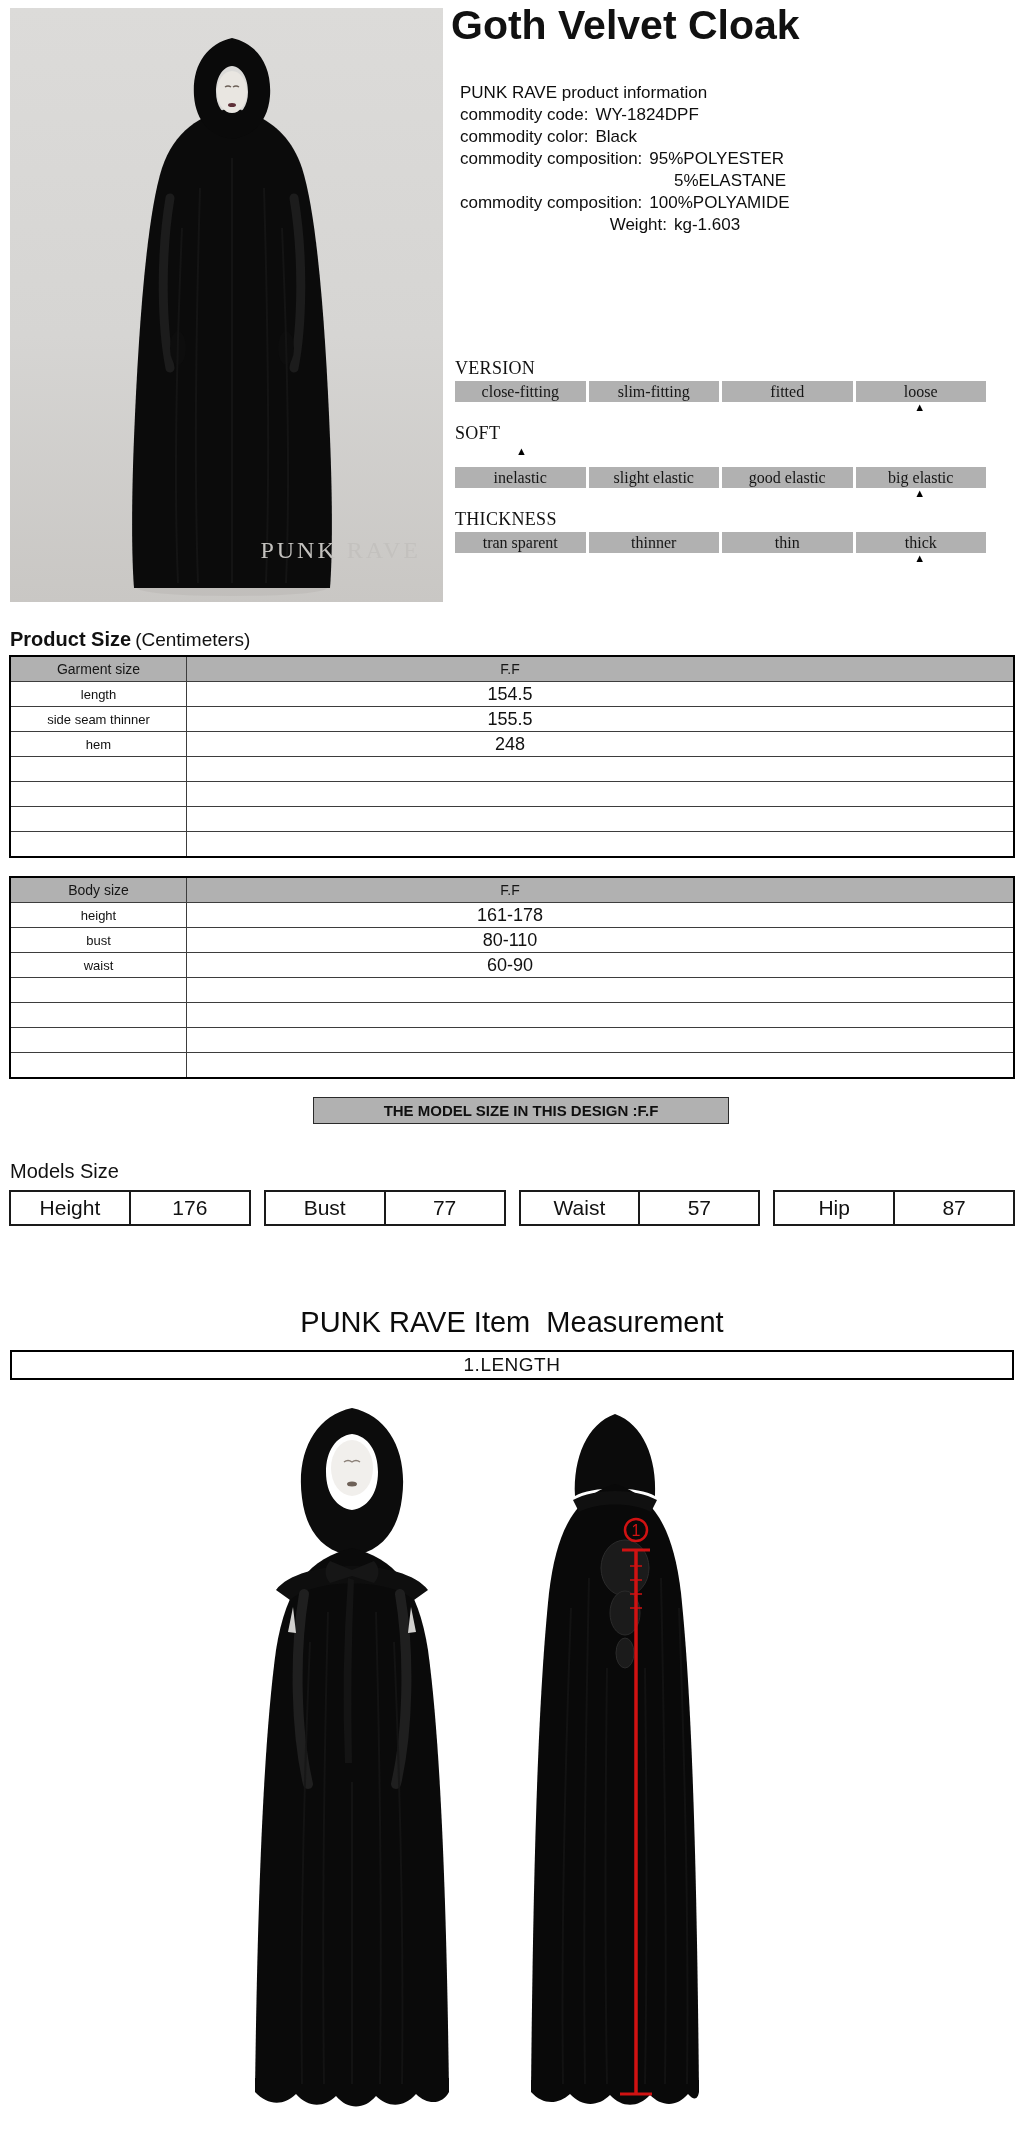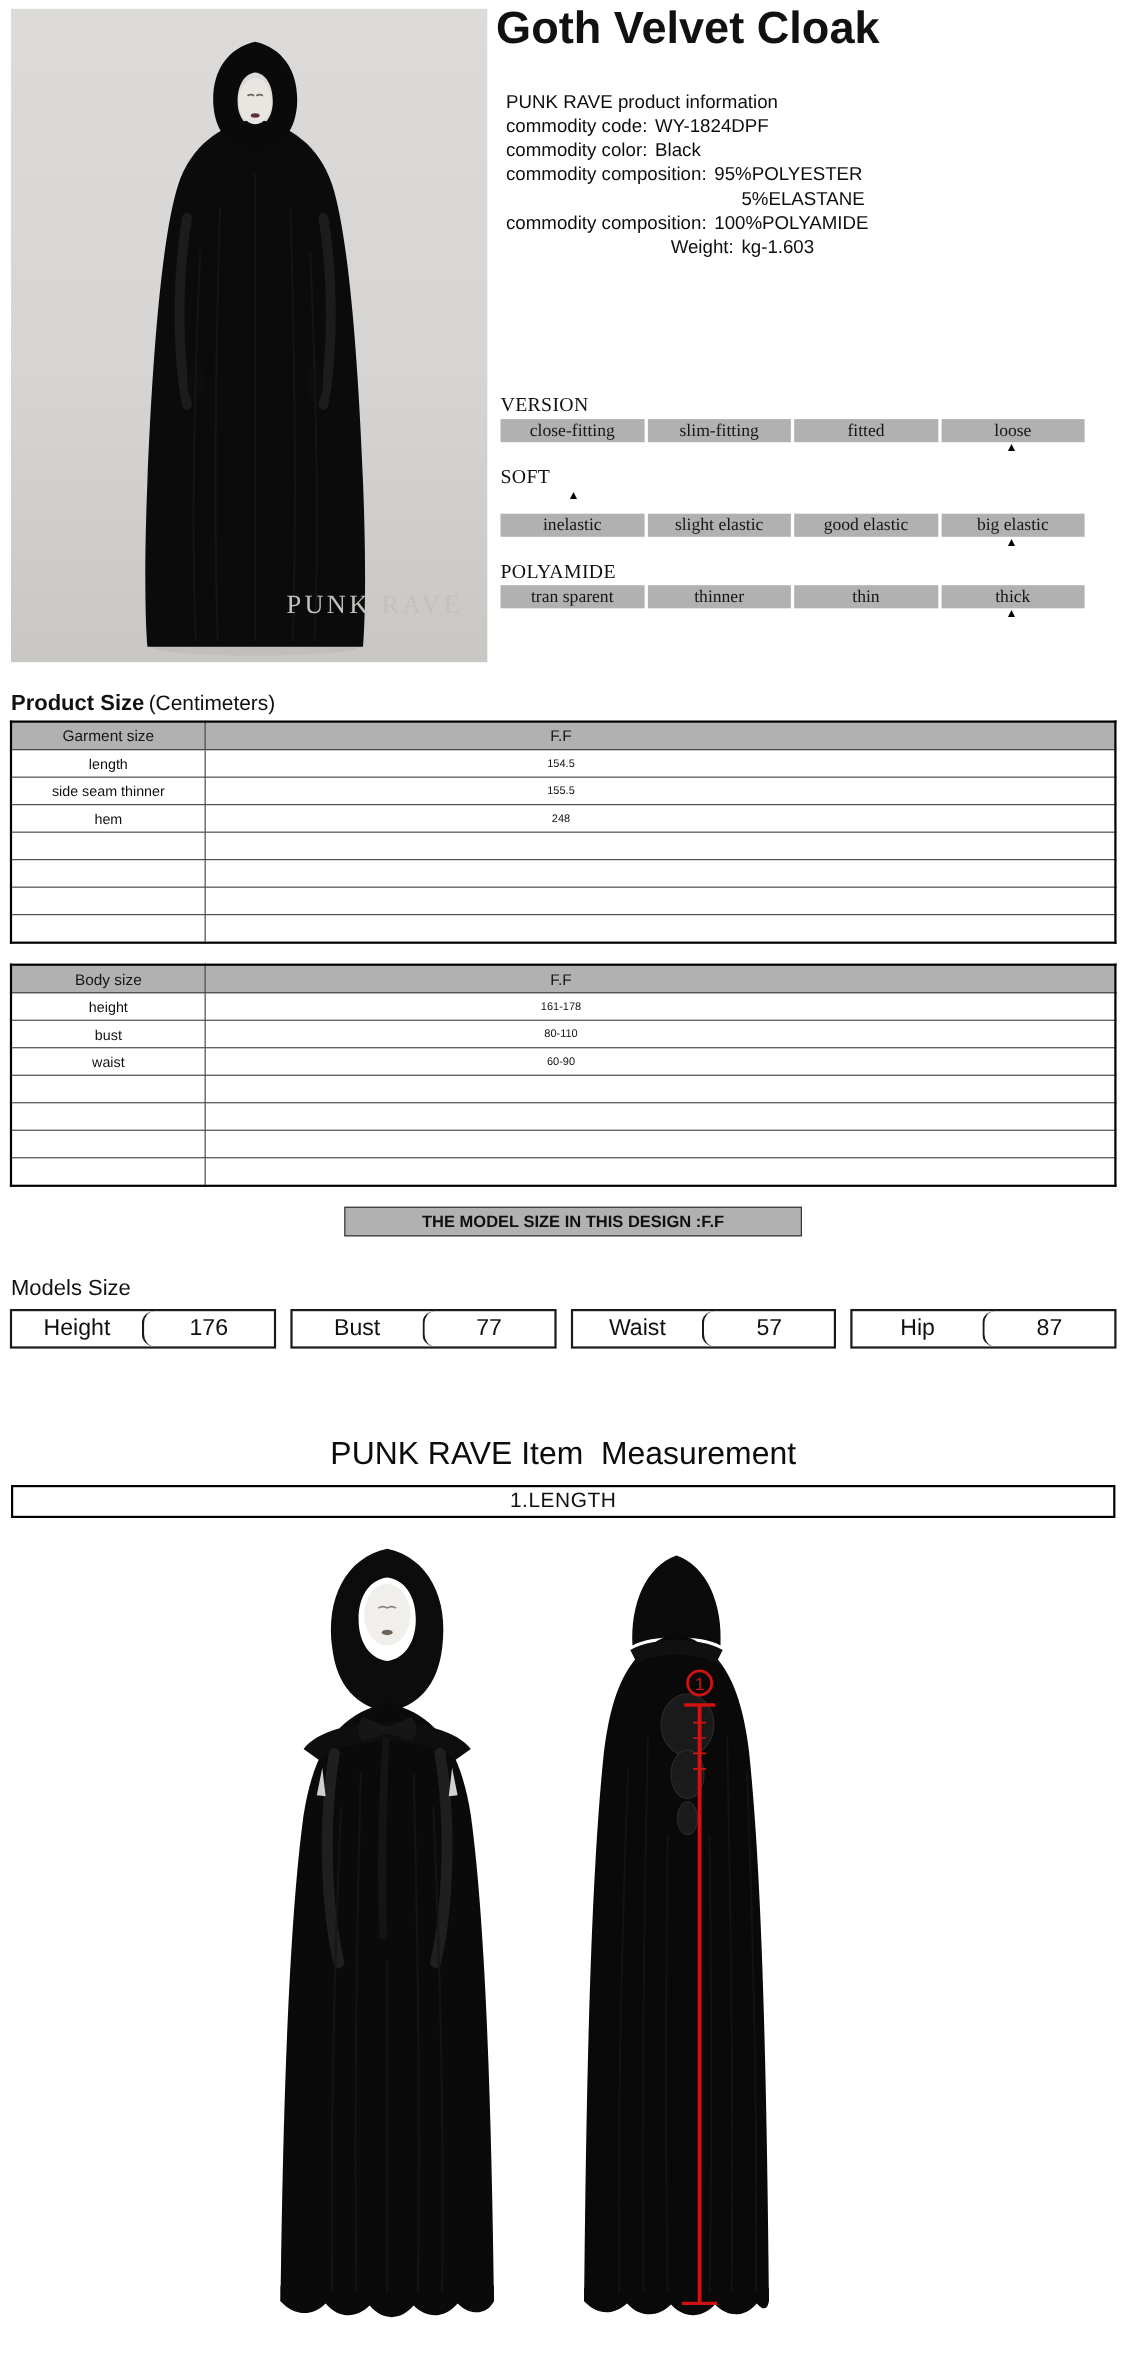--- a/index.html
+++ b/index.html
@@ -42,36 +42,36 @@
   .ps-title { position:absolute; left:10px; top:628px; font-size:20px; }
   .ps-title .bold { font-weight:bold; }
   .ps-title .norm { font-weight:normal; font-size:19px; margin-left:4px; }
   table.size {
     position:absolute; left:9px; width:1006px; border-collapse:collapse;
     border:2px solid #000; table-layout:fixed;
   }
   .t-garment { top:655px; }
   .t-body   { top:876px; }
   table.size td {
-    border:1px solid #3d3d3d; height:24px; font-size:10px; padding:0;
+    border:1px solid #3d3d3d; height:24px; font-size:18px; padding:0;
   }
   table.size td.c1 { width:175px; text-align:center; font-size:13px; }
   table.size td.c2 { text-align:center; padding-right:180px; }
   table.size tr.hdr td { background:#b1b1b1; font-size:14px; color:#161616; }
   
   .note-box {
     position:absolute; left:313px; top:1097px; width:414px; height:25px;
     background:#b1b1b1; border:1px solid #2a2a2a; display:flex;
     align-items:center; justify-content:center; font-size:15px; font-weight:bold; color:#101010;
   }
   .models-title { position:absolute; left:10px; top:1160px; font-size:20px; }
   .models { position:absolute; left:9px; top:1190px; width:1006px; height:36px; display:flex; gap:13px; }
   .model-box { flex:1; display:flex; border:2px solid #1a1a1a; background:#fff; }
   .model-box .cell { flex:1; display:flex; align-items:center; justify-content:center; font-size:21px; }
-  .model-box .cell.val { border-left:2px solid #1a1a1a;border-radius:11px; }
+  .model-box .cell.val { border-left:2px solid #1a1a1a; }
   
   .measure-heading {
     position:absolute; left:0; top:1306px; width:1024px; text-align:center;
     font-size:29px; white-space:pre; color:#0c0c0c;
   }
   .length-box {
     position:absolute; left:10px; top:1350px; width:1000px; height:26px;
     border:2px solid #000; display:flex; align-items:center; justify-content:center;
     font-size:19px; letter-spacing:.5px;
   }
@@ -140,21 +140,21 @@
         <div class="attr-cell">slight elastic</div>
         <div class="attr-cell">good elastic</div>
         <div class="attr-cell">big elastic</div>
       </div>
       <div class="marker-row">
           <span class="marker m3">▲</span>
         </div>
     </div>
 
     <div class="attr-group">
-      <div class="attr-title">POLYAMIDE</div>
+      <div class="attr-title">THICKNESS</div>
       <div class="attr-row">
         <div class="attr-cell">tran sparent</div>
         <div class="attr-cell">thinner</div>
         <div class="attr-cell">thin</div>
         <div class="attr-cell">thick</div>
       </div>
       <div class="marker-row">
           <span class="marker m3">▲</span>
         </div>
     </div>

